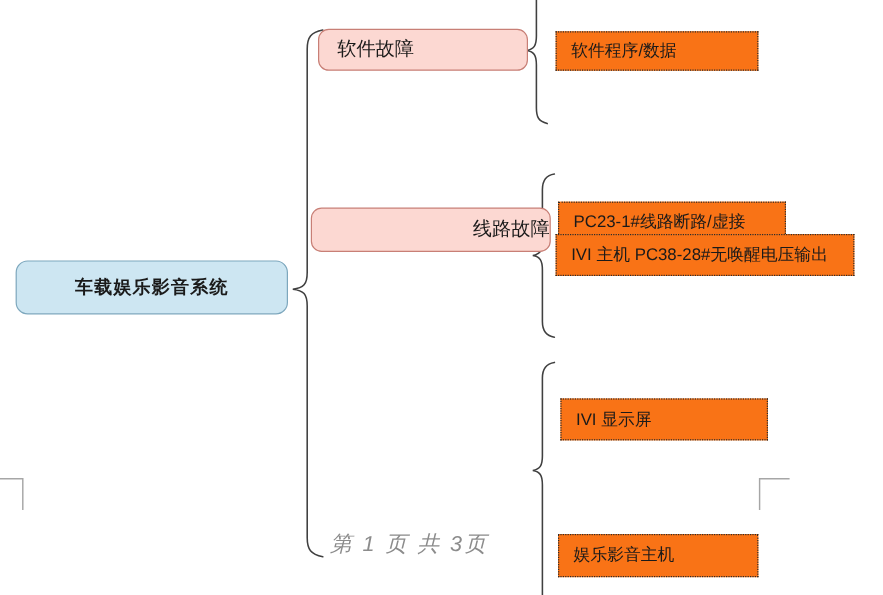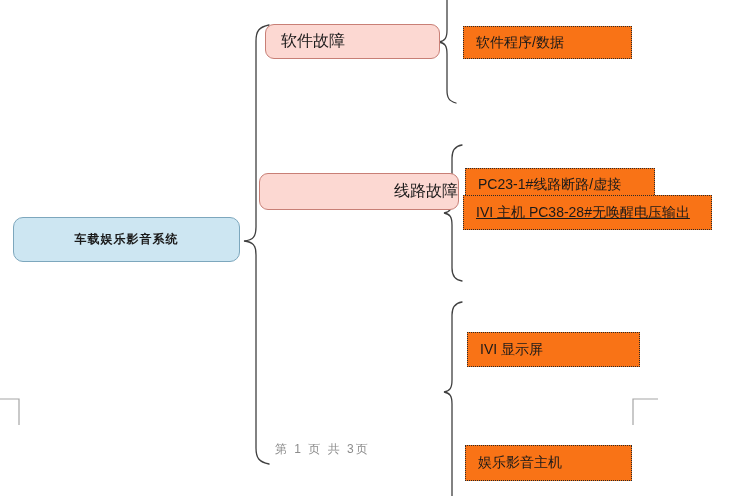--- a/index.html
+++ b/index.html
@@ -16,41 +16,42 @@
     box-sizing:border-box;
     display:flex;align-items:center;
     color:#1a1a1a;
     white-space:nowrap;
   }
   .root{
     background:var(--root-fill,#cde6f2);
     border:1.5px solid var(--root-border,#7da7bd);
     border-radius:10px;
     justify-content:center;
-    font-weight:bold;font-size:12px;
+    font-weight:bold;font-size:15px;
     letter-spacing:1px;
   }
   .branch{
     background:var(--branch-fill,#fcd8d2);
     border:1.5px solid var(--branch-border,#c87f76);
     border-radius:9px;
     padding-left:15px;
     font-size:16px;
   }
   .leaf{
     background:#f97316;
     border:1.4px dotted var(--leaf-border,#2b2b2b);
     padding-left:12px;
     font-size:14px;
   }
   .footer{
     position:absolute;
-    font-size:12px;
+    font-size:18px;
     letter-spacing:2px;
     color:var(--footer-color,#8c8c8c);
+    font-style:italic;
   }
 </style>
 </head>
 <body>
 
 <div id="page">
 
   <svg class="overlay" viewBox="0 0 736 496" xmlns="http://www.w3.org/2000/svg">
     <g fill="none" stroke="var(--brace-stroke,#404040)" stroke-width="1.3" stroke-linecap="round">
       <path d="M269,25 C259,27 256,31 256,41 L256,227 C256,237 253,240 244,241 C253,242 256,245 256,255 L256,448 C256,458 259,462 269,464"></path>
@@ -78,21 +79,21 @@
 
 
   <div class="node leaf" style="left:463px;top:26px;width:169px;height:33px;">
     <span>软件程序/数据</span>
   </div>
 
   <div class="node leaf" style="left:465px;top:145px;width:190px;height:33px;margin-top:23px;">
     <span>PC23-1#线路断路/虚接</span>
   </div>
 
-  <div class="node leaf" style="left:463px;top:195px;width:249px;height:35px;text-decoration:underline;">
+  <div class="node leaf" style="left:463px;top:195px;width:249px;height:35px;">
     <span>IVI 主机 PC38-28#无唤醒电压输出</span>
   </div>
 
 
   <div class="node leaf" style="left:465px;top:445px;width:167px;height:36px;">
     <span>娱乐影音主机</span>
   </div>
 
   <div class="node leaf" style="left:467px;top:332px;width:173px;height:35px;">
     <span>IVI 显示屏</span>

